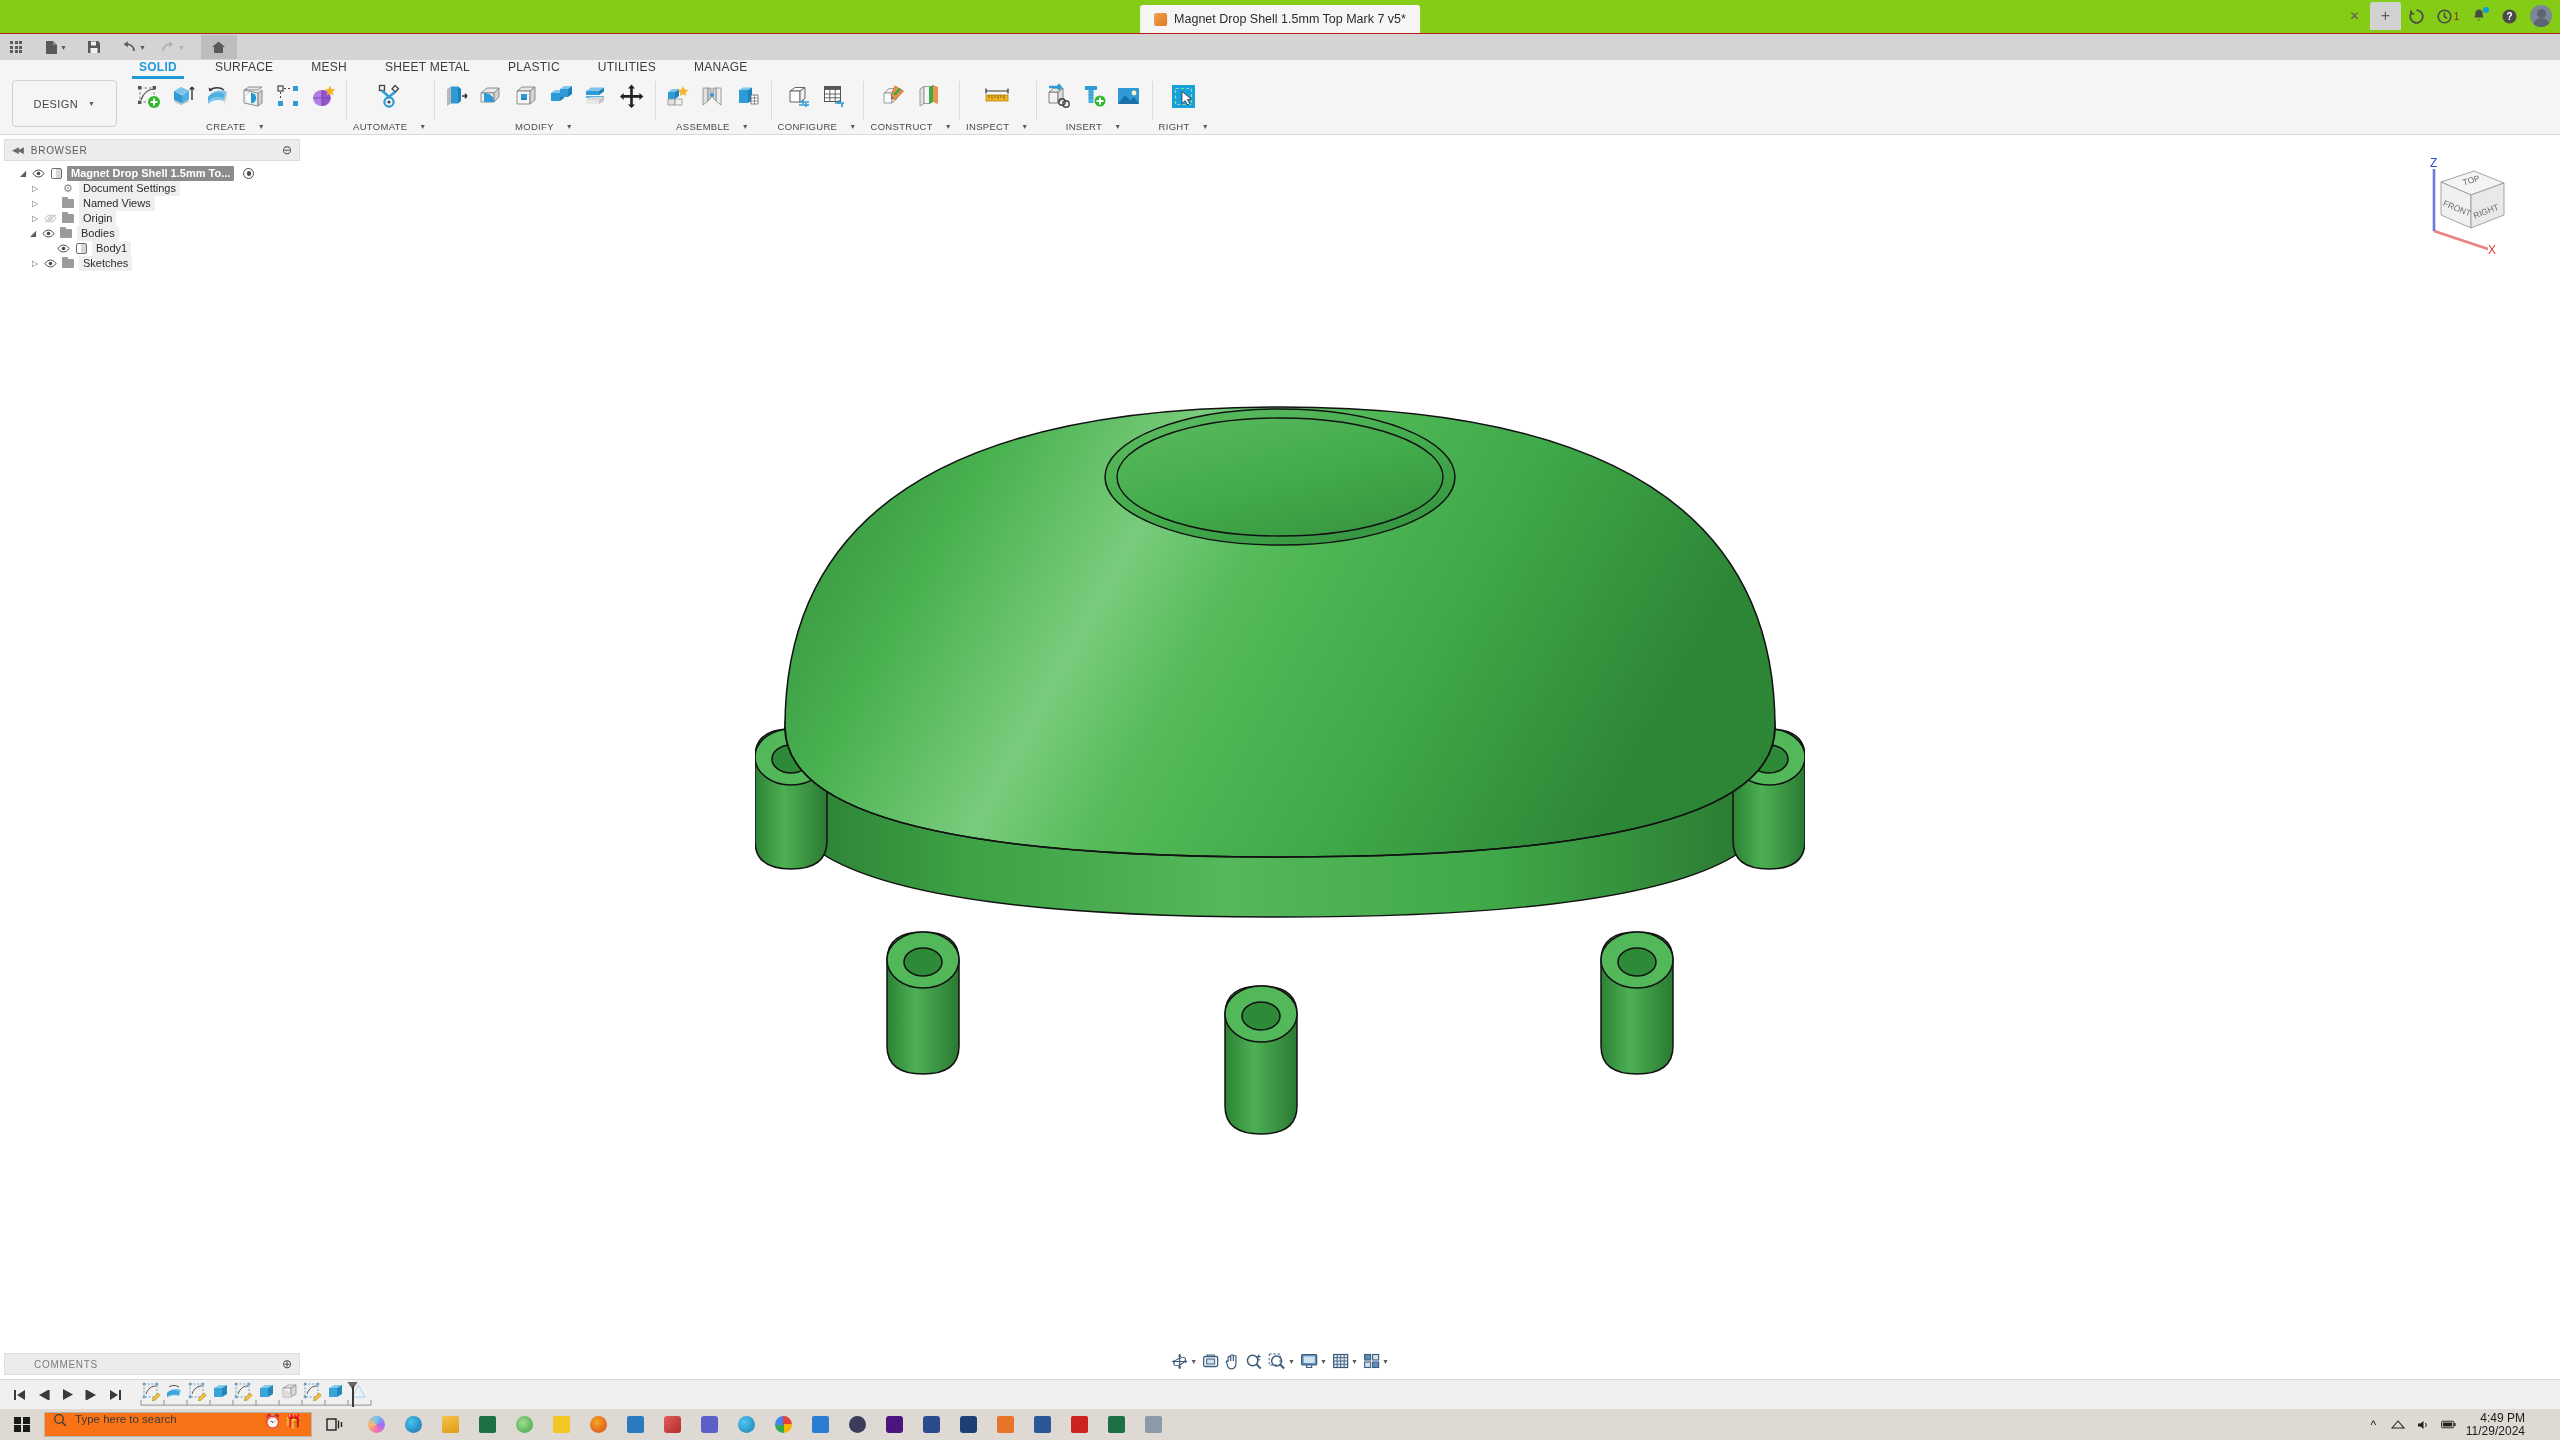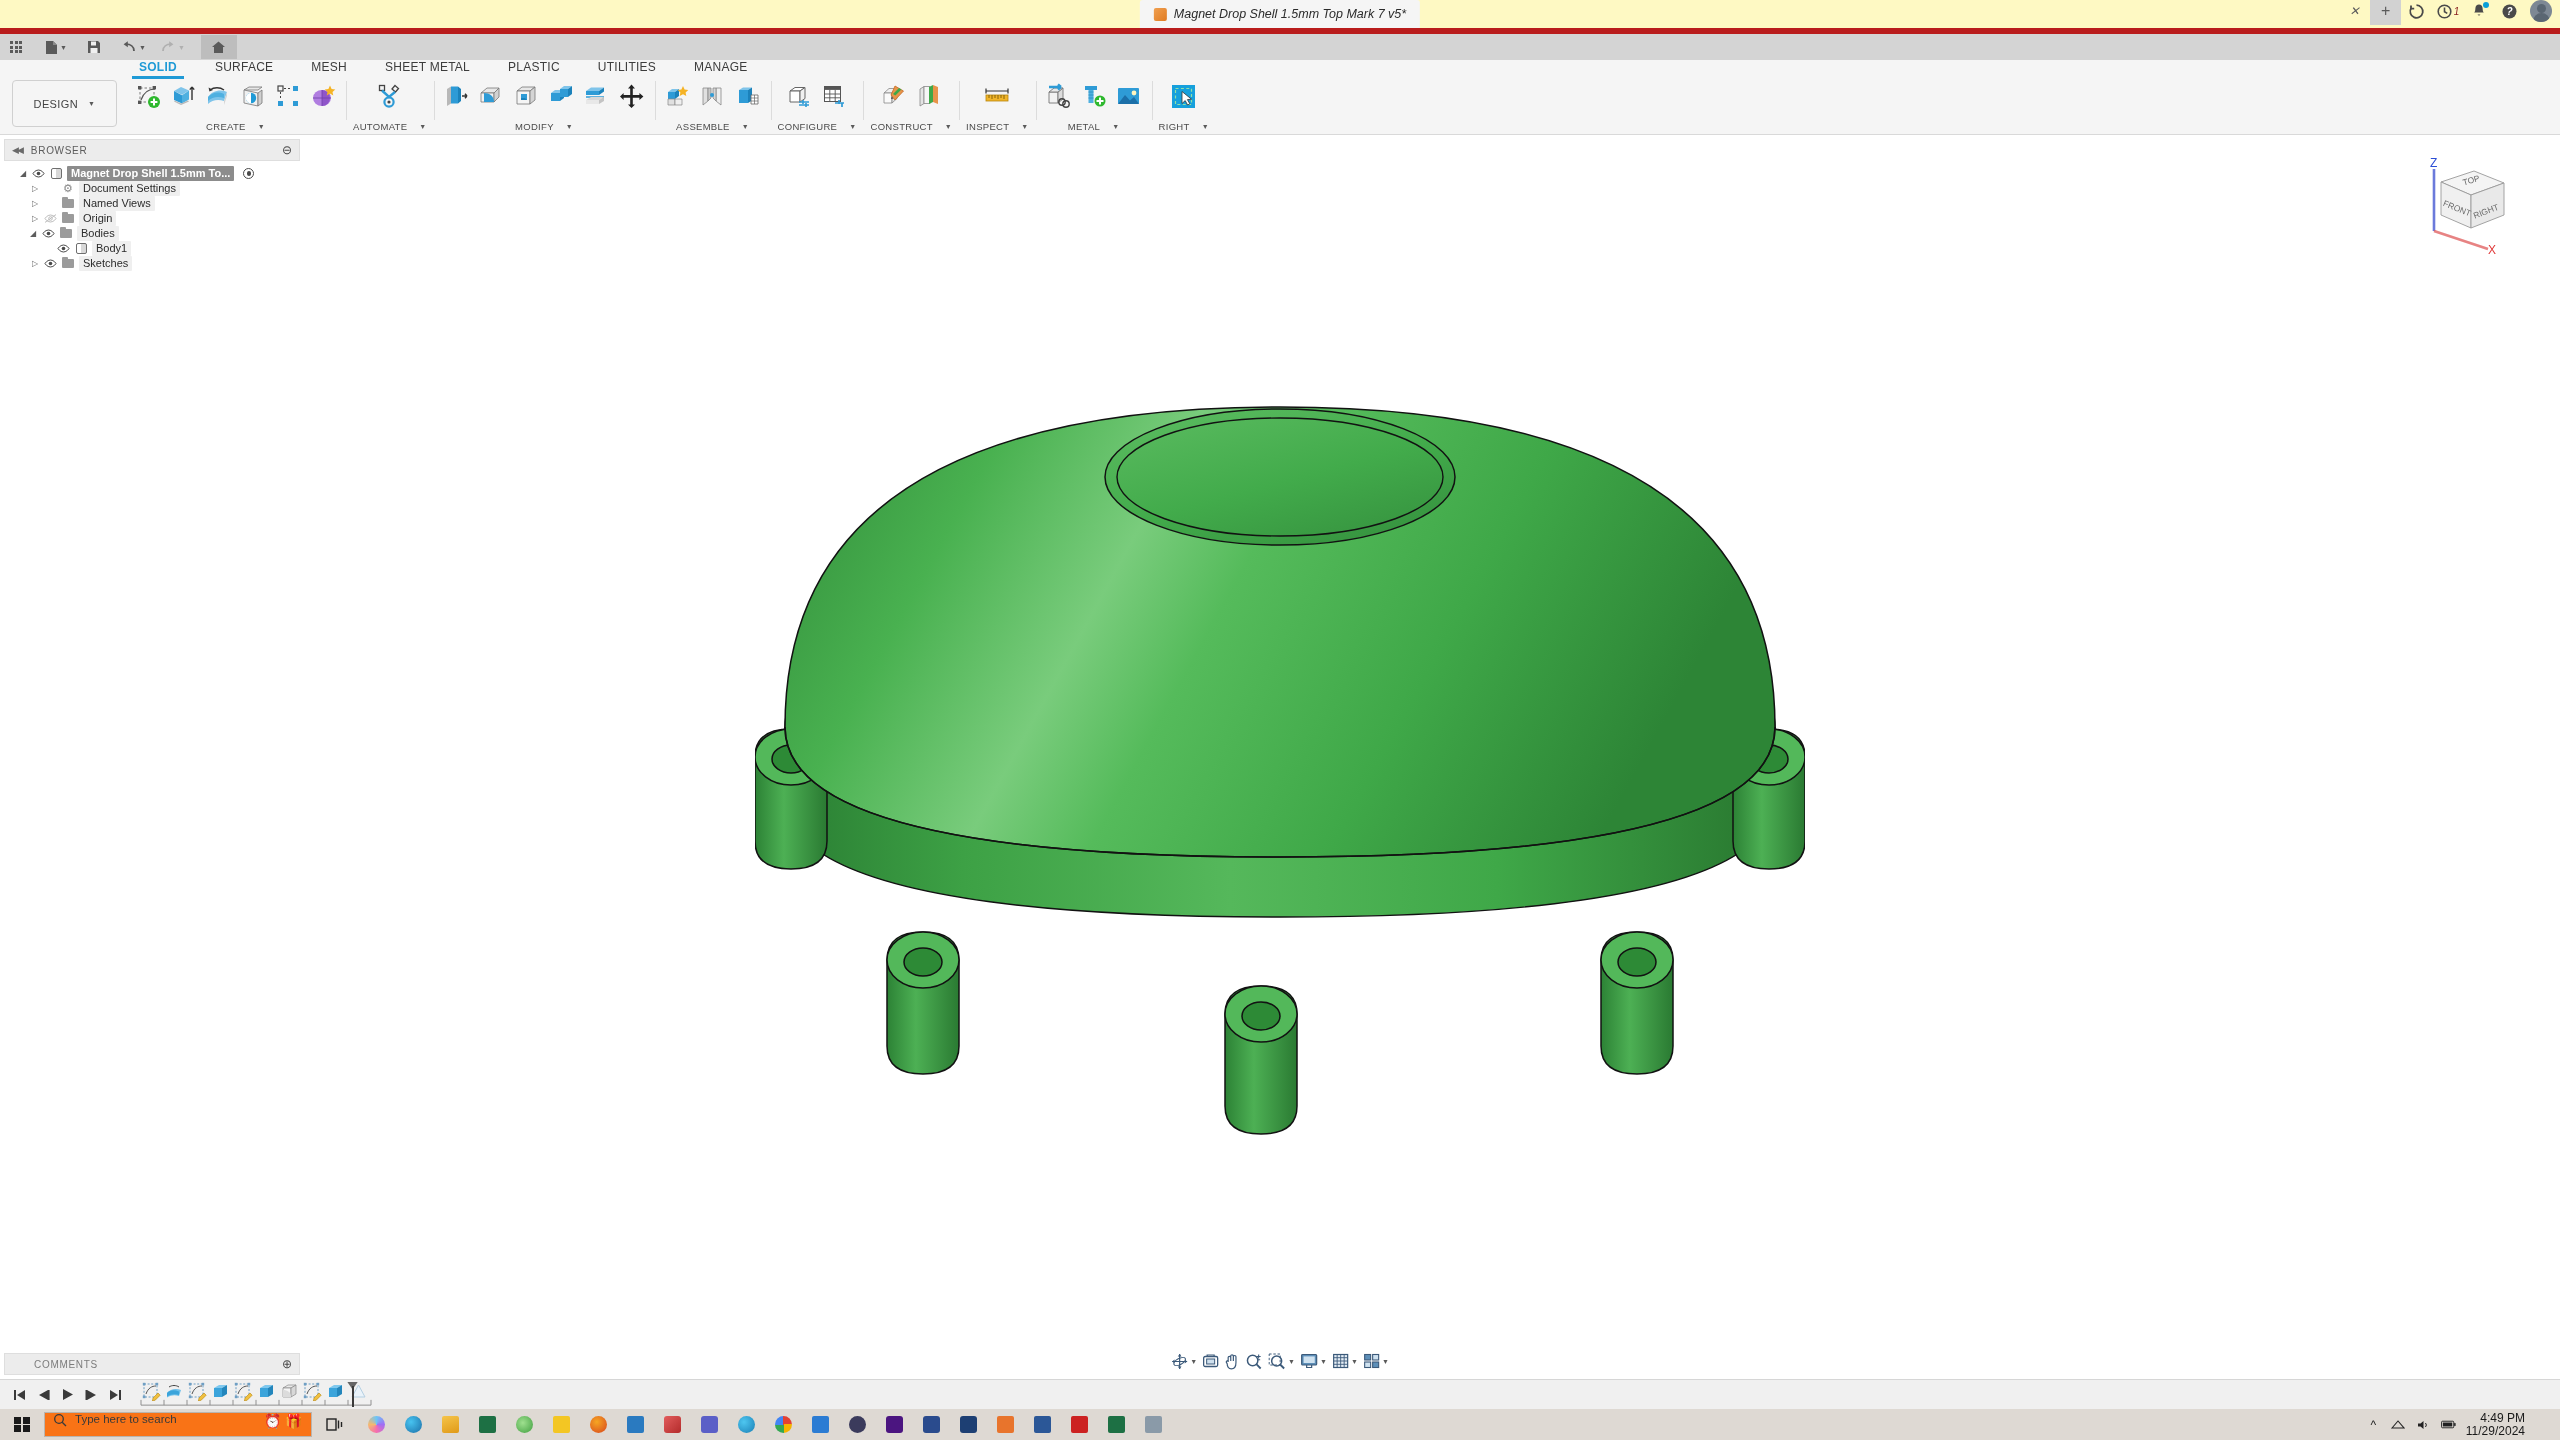--- a/index.html
+++ b/index.html
@@ -27,22 +27,22 @@
   }
   .tb-title { font-size:13px; color:#1a1a1a; letter-spacing:.1px; }
   .tb-winbtns { margin-left:auto; display:flex; height:30px; }
   .winbtn {
     width:46px; height:30px; display:flex; align-items:center; justify-content:center;
     color:#333; font-size:13px;
   }
 
   
   .appbar {
-    height:34px; background:#fef9c3; display:flex; align-items:flex-end;
-    flex:0 0 34px; position:relative; z-index:35; border-bottom:6px solid #b91c1c;font-style:italic;
+    height:34px; background:#84cc16; display:flex; align-items:flex-end;
+    flex:0 0 34px; position:relative; z-index:35; border-bottom:1px solid #b91c1c;
   }
   .doc-tab {
     position:absolute; left:50%; transform:translateX(-50%);
     height:28px; display:flex; align-items:center; gap:7px;
     padding:0 14px; background:#f5f5f5; border-radius:3px 3px 0 0;
     bottom:0; font-size:12.5px; color:#2b2b2b; white-space:nowrap;
   }
   .cube-ico {
     width:13px; height:13px; background:linear-gradient(135deg,#f0a050,#e07a20);
     border-radius:2px; flex:0 0 auto;
@@ -624,21 +624,21 @@
         </div>
         <div class="ic">
           <svg width="27" height="27" viewBox="0 0 27 27">
             <rect x="3" y="5" width="21" height="16" rx="1" fill="#2e9bd6"></rect>
             <circle cx="19" cy="10" r="2.4" fill="#fff5c0"></circle>
             <path d="M3 21 10 12l5 5.5 4-3.5 5 7z" fill="#1b6fa8"></path>
           </svg>
         </div>
       </div>
       <div class="panel-label">
-        <span>METAL</span>
+        <span>INSERT</span>
         <span class="caret">▼</span>
       </div>
     </div>
 
     <div class="panel">
       <div class="panel-icons">
         <div class="ic">
           <svg width="27" height="27" viewBox="0 0 27 27">
             <rect x="2" y="2" width="23" height="23" fill="#16a0dc"></rect>
             <rect x="5.5" y="5.5" width="16" height="16" fill="none" stroke="#8fe0a8" stroke-width="1.2" stroke-dasharray="3,2.4"></rect>

